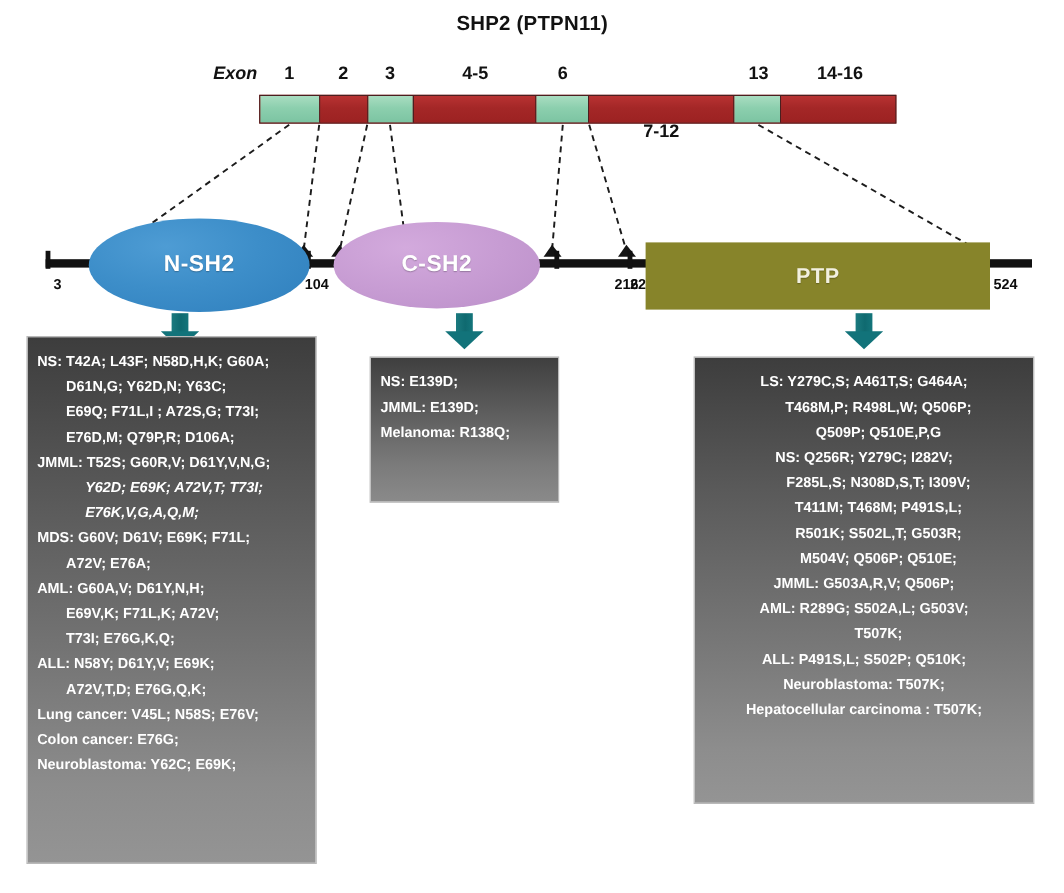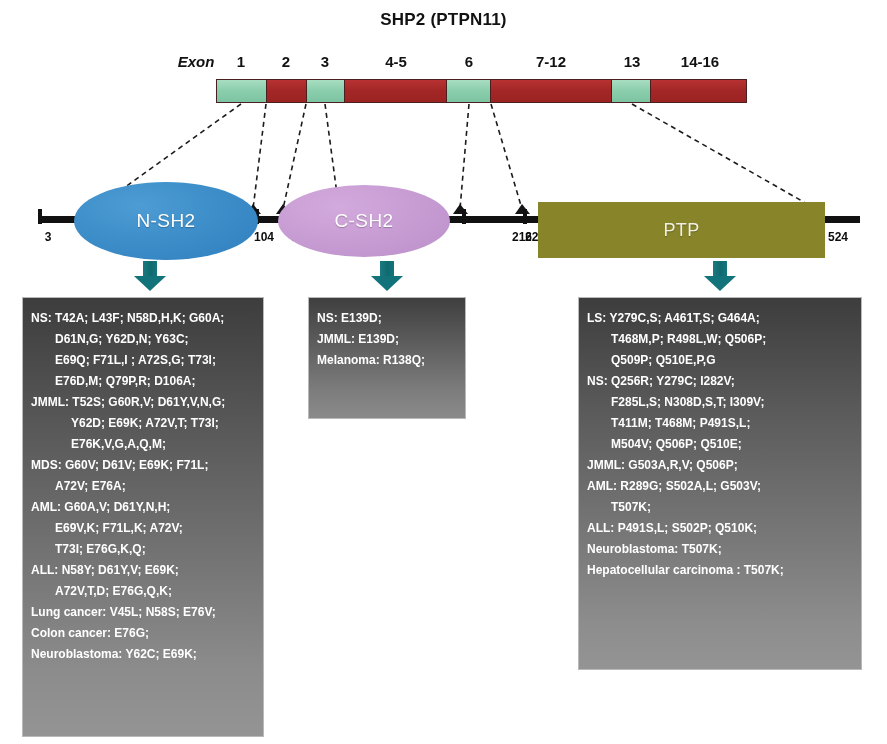--- a/index.html
+++ b/index.html
@@ -85,21 +85,21 @@
     position:absolute;
     top:230px;
     font-size:12px; font-weight:bold; color:#0d0d0d;
     transform:translateX(-50%);
   }
 
   .domain-oval{
     position:absolute;
     border-radius:50%;
     display:flex; align-items:center; justify-content:center;
-    color:#ffffff; font-weight:normal; font-size:19px;
+    color:#ffffff; font-weight:bold; font-size:19px;
     letter-spacing:.4px;
     text-shadow:0 1px 1px rgba(0,0,0,.25);
   }
   #nsh2{
     left:74px; top:182px; width:184px; height:78px;
     background:radial-gradient(ellipse at 35% 30%, #4e9cd4 0%, #3d8ec9 45%, #2f7fbd 100%);
   }
   #csh2{
     left:278px; top:185px; width:172px; height:72px;
     background:radial-gradient(ellipse at 35% 30%, #d3aadd 0%, #c79cd3 50%, #bb8fc9 100%);
@@ -136,52 +136,53 @@
     font-weight:bold;
     padding:10px 8px 10px 8px;
   }
   .mut-box .line{
     display:block;
     font-size:12px;
     line-height:21px;
     white-space:nowrap;
   }
   .mut-box .line.ind1{padding-left:24px;}
-  .mut-box .line.ind2{padding-left:40px;}
+  .mut-box .line.ind2{padding-left:40px;font-style:italic;}
 
   #box-nsh2{
-    left:22px; top:297px; width:242px; height:440px;
+    left:22px; top:280px; width:242px; height:440px;
     background:linear-gradient(to bottom,#3d3d3d 0%,#575757 28%,#767676 62%,#8c8c8c 85%,#949494 100%);
     text-align:left;
   }
   #box-csh2{
     left:308px; top:297px; width:158px; height:122px;
     background:linear-gradient(to bottom,#3f3f3f 0%,#5d5d5d 38%,#7b7b7b 75%,#8a8a8a 100%);
   }
   #box-ptp{
     left:578px; top:297px; width:284px; height:373px;
     background:linear-gradient(to bottom,#3d3d3d 0%,#5a5a5a 30%,#787878 65%,#8d8d8d 88%,#949494 100%);
+    text-align:center;
   }
 </style>
 </head>
 <body>
 
 <div id="figure">
 
   <div id="fig-title">SHP2 (PTPN11)</div>
 
   <div id="exon-label">Exon</div>
 
   <div id="exon-numbers">
       <div class="exon-num" style="left: 241px;">1</div>
       <div class="exon-num" style="left: 286px;">2</div>
       <div class="exon-num" style="left: 325px;">3</div>
       <div class="exon-num" style="left: 396px;">4-5</div>
       <div class="exon-num" style="left: 469px;">6</div>
-      <div class="exon-num" style="left: 551px;">7-12</div>
+      <div class="exon-num" style="left: 551px; margin-top: 48px;">7-12</div>
       <div class="exon-num" style="left: 632px;">13</div>
       <div class="exon-num" style="left: 700px;">14-16</div>
     </div>
 
   <div id="exon-bar">
       <div class="exon-seg green" style="width: 50px;"></div>
       <div class="exon-seg red" style="width: 40px;"></div>
       <div class="exon-seg green" style="width: 38px;"></div>
       <div class="exon-seg red" style="width: 103px;"></div>
       <div class="exon-seg green" style="width: 44px;"></div>
@@ -267,20 +268,21 @@
       <span class="line">JMML: E139D;</span>
       <span class="line">Melanoma: R138Q;</span>
     </div>
   <div id="box-ptp" class="mut-box">
       <span class="line">LS:  Y279C,S;  A461T,S;  G464A;</span>
       <span class="line ind1">T468M,P;  R498L,W;  Q506P;</span>
       <span class="line ind1">Q509P;  Q510E,P,G</span>
       <span class="line">NS:  Q256R; Y279C;  I282V;</span>
       <span class="line ind1">F285L,S;  N308D,S,T;  I309V;</span>
       <span class="line ind1">T411M; T468M;  P491S,L;</span>
+      <span class="line ind1">R501K; S502L,T;  G503R;</span>
       <span class="line ind1">M504V; Q506P;  Q510E;</span>
       <span class="line">JMML: G503A,R,V;  Q506P;</span>
       <span class="line">AML:  R289G;  S502A,L;  G503V;</span>
       <span class="line ind1">T507K;</span>
       <span class="line">ALL:  P491S,L;  S502P;  Q510K;</span>
       <span class="line">Neuroblastoma: T507K;</span>
       <span class="line">Hepatocellular carcinoma : T507K;</span>
     </div>
 
 </div>

